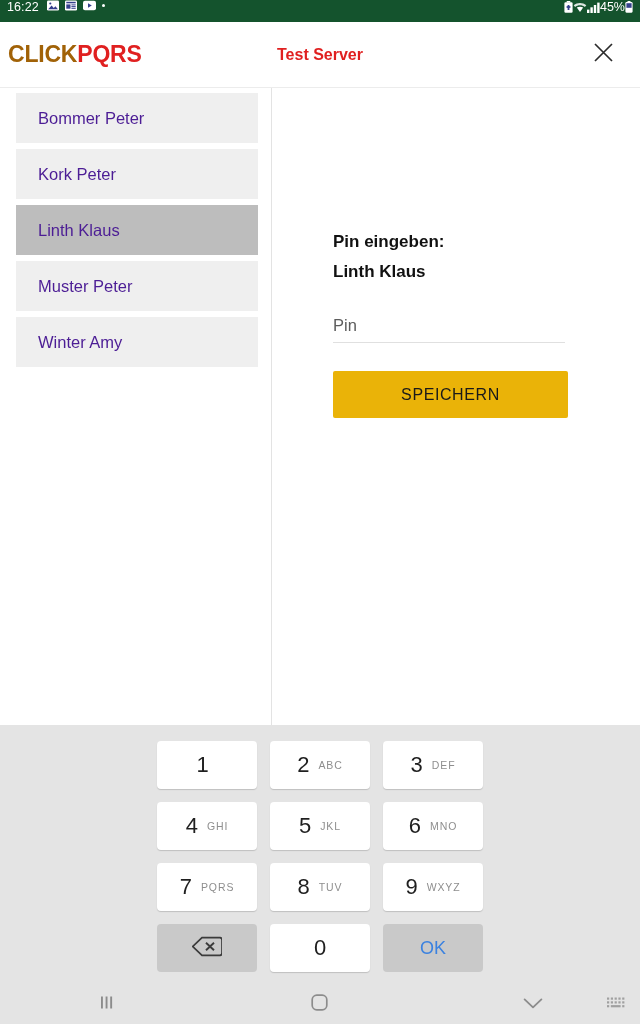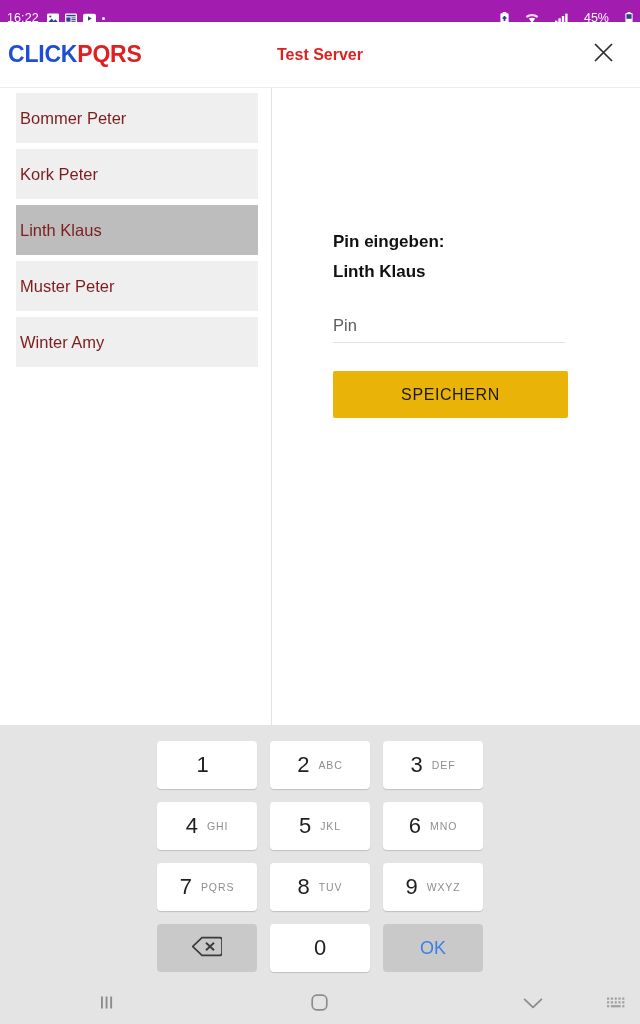--- a/index.html
+++ b/index.html
@@ -8,42 +8,42 @@
     font-family: "Liberation Sans", sans-serif;
     background: #ffffff;
     overflow: hidden;
   }
   #app { position: relative; width: 640px; height: 1024px; }
 
   
   .statusbar {
     position: absolute; top: 0; left: 0;
     width: 640px; height: 36px;
-    background: #a21caf;
-    display: flex; align-items: center;
+    background: #14532d;
+    display: flex; align-items: flex-start;
     padding: 0 7px;
     color: #ffffff;
   }
   .sb-time { font-size: 12.5px; letter-spacing: .1px; }
   .sb-left-icons { display: flex; align-items: center; gap: 6px; margin-left: 8px; }
-  .sb-right { margin-left: auto; display: flex; align-items: center; gap: 16px; }
+  .sb-right { margin-left: auto; display: flex; align-items: center; gap: 0; }
   .sb-pct { font-size: 12.5px; }
   .sb-ico { display: block; }
   .sb-dot { width: 3px; height: 3px; background: #fff; border-radius: 50%; }
 
   
   .appbar {
     position: absolute; top: 22px; left: 0;
     width: 640px; height: 66px;
     background: #ffffff;
     border-bottom: 1px solid #ececec;
     display: flex; align-items: center;
   }
   .logo { position: absolute; left: 8px; font-size: 23px; font-weight: 600; letter-spacing: -.2px; }
-  .logo .c1 { color: #1d4ed8; }
+  .logo .c1 { color: #a16207; }
   .logo .c2 { color: #e02020; }
   .appbar-title {
     position: absolute; left: 0; width: 640px;
     text-align: center;
     font-size: 16px; font-weight: bold; color: #e02020;
   }
   .close-btn {
     position: absolute; right: 22px; top: 50%; transform: translateY(-50%);
     width: 30px; height: 30px;
     display: flex; align-items: center; justify-content: center;
@@ -52,22 +52,22 @@
 
   
   .content { position: absolute; top: 88px; left: 0; width: 640px; height: 637px; background: #fff; }
   .divider { position: absolute; left: 271px; top: 0; width: 1px; height: 637px; background: #e3e3e3; }
 
   .userlist { position: absolute; left: 16px; top: 5px; width: 242px; }
   .user-item {
     height: 50px; margin-bottom: 6px;
     background: #efefef;
     display: flex; align-items: center;
-    padding-left: 4px;
-    font-size: 16.5px; color: #7f1d1d;
+    padding-left: 22px;
+    font-size: 16.5px; color: #4c1d95;
     cursor: pointer;
   }
   .user-item.selected { background: #bdbdbd; }
 
   
   .pinpanel { position: absolute; left: 333px; top: 0; width: 270px; }
   .pin-head {
     margin-top: 139px;
     font-size: 17px; font-weight: bold; color: #111;
     line-height: 30px;

